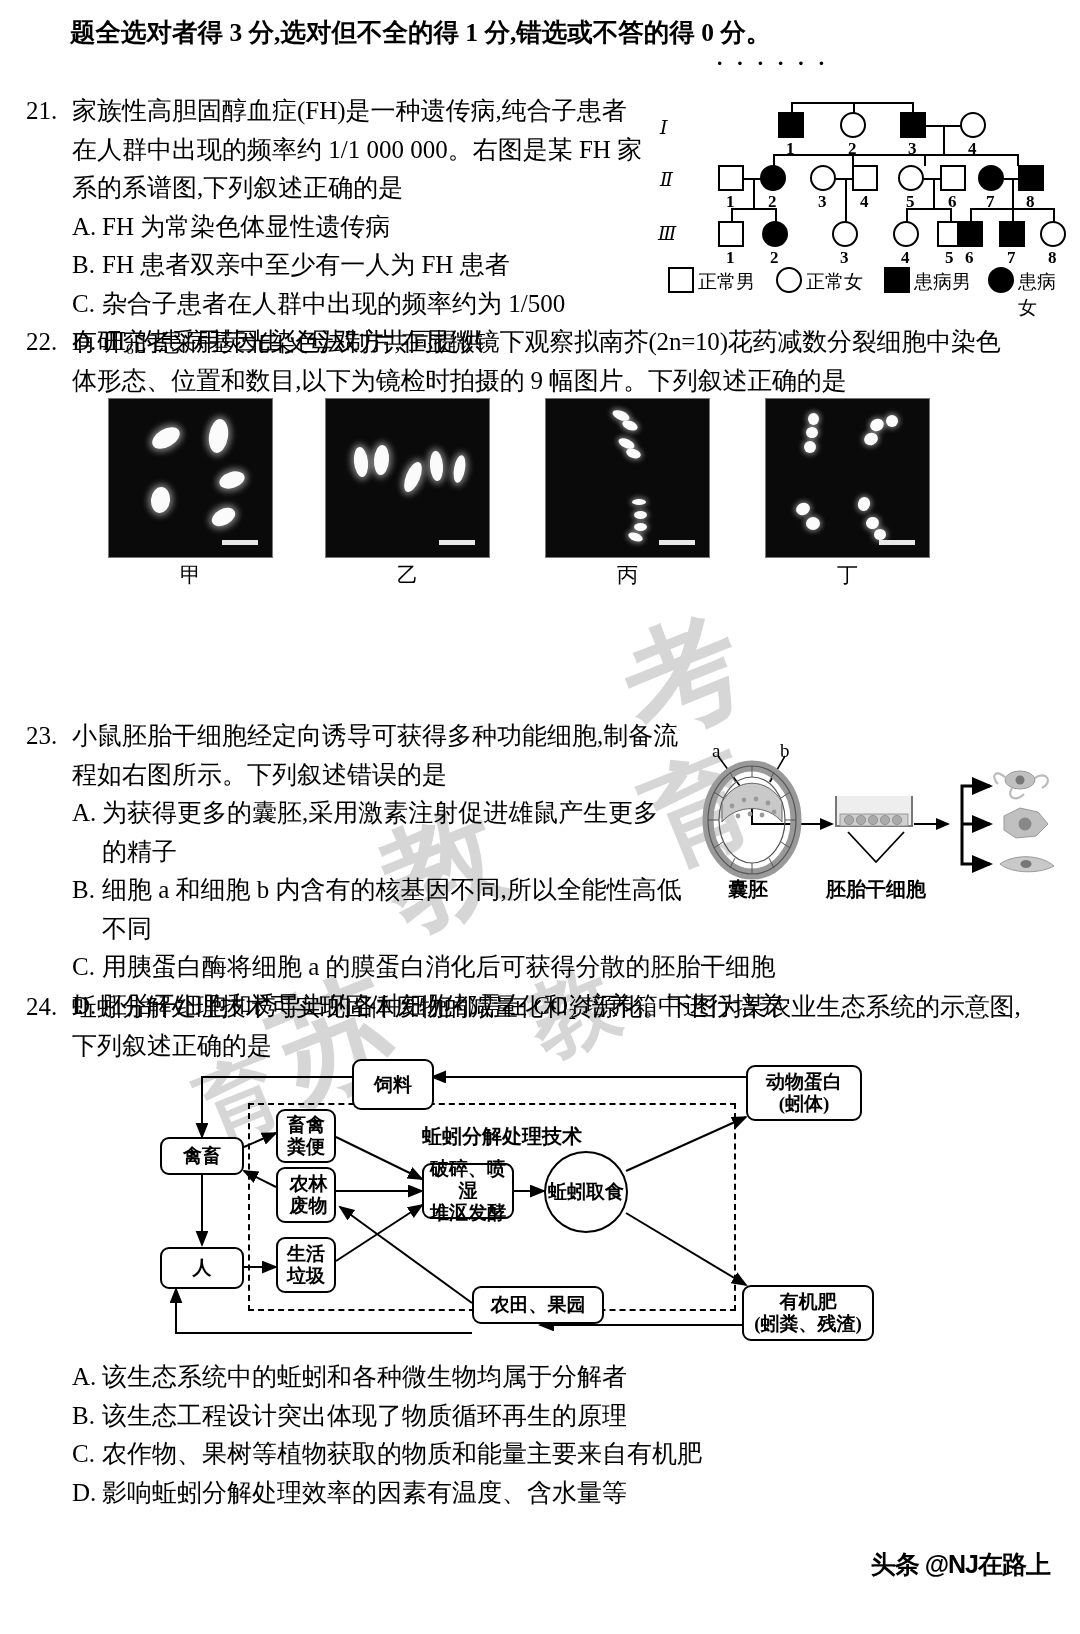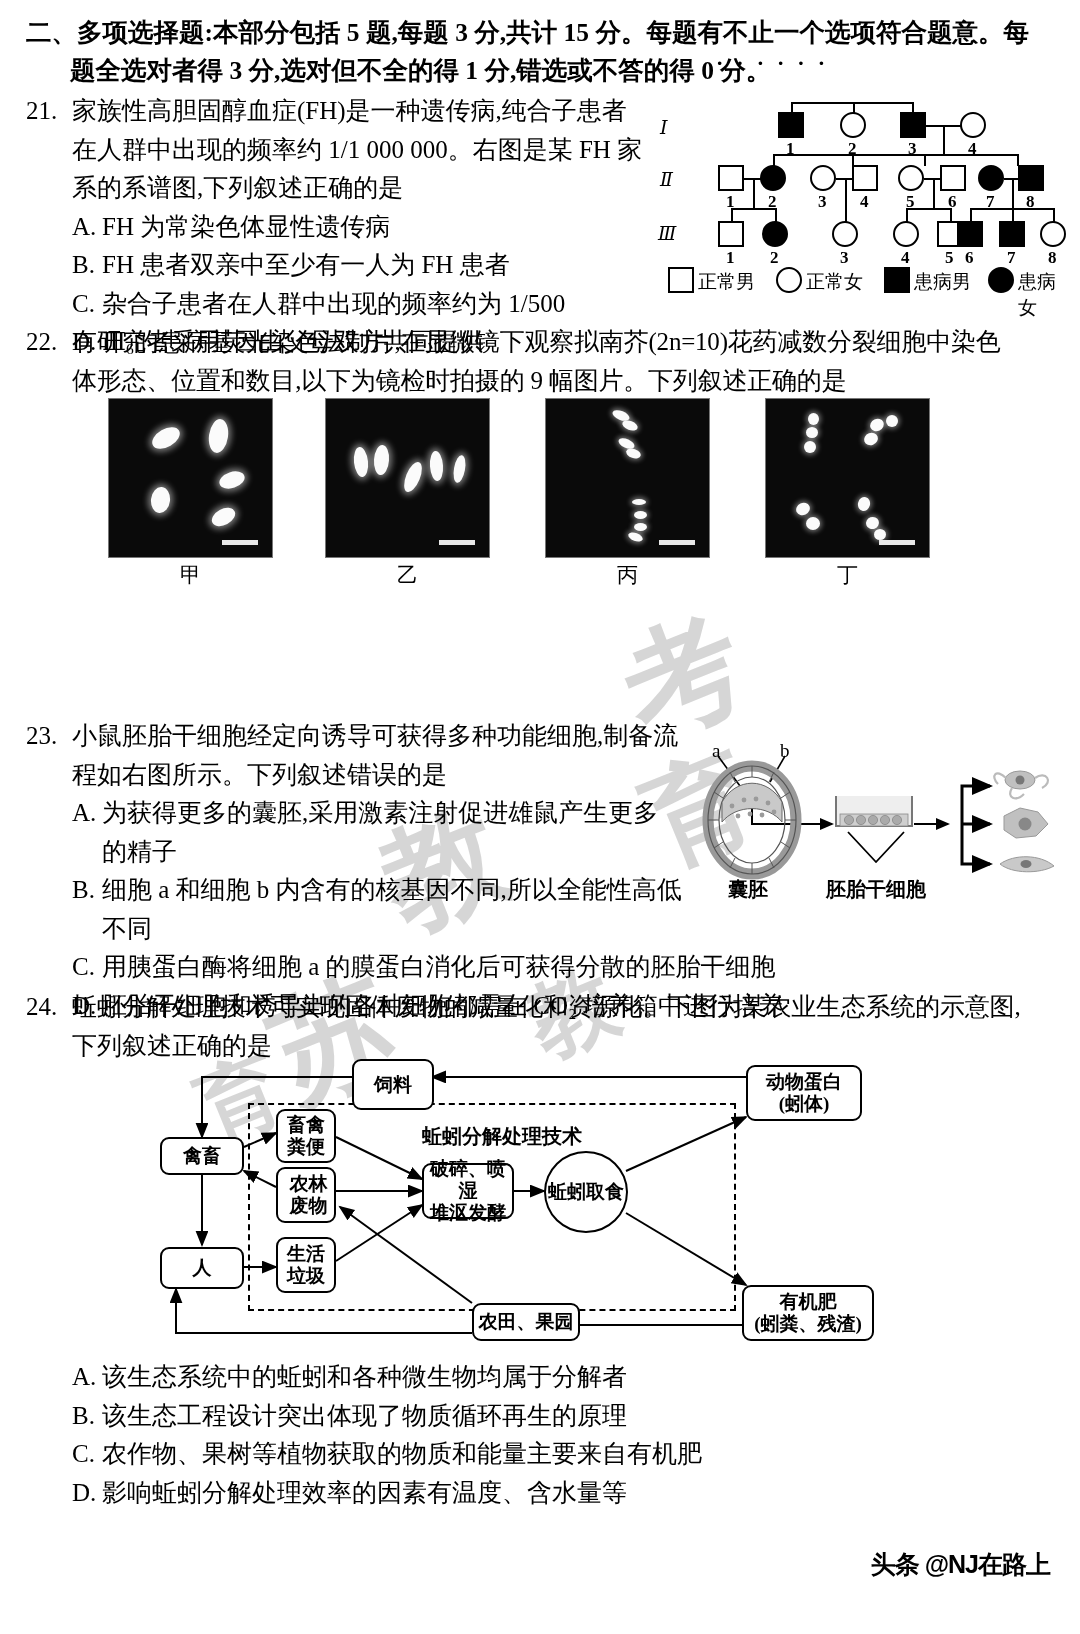--- a/index.html
+++ b/index.html
@@ -104,21 +104,20 @@
 <div class="page">
 
   <div class="wm" style="left:625px; top:598px; font-size:118px;">考</div>
   <div class="wm" style="left:385px; top:790px; font-size:118px;">教</div>
   <div class="wm" style="left:648px; top:740px; font-size:105px;">育</div>
   <div class="wm" style="left:275px; top:960px; font-size:120px;">苏</div>
   <div class="wm" style="left:530px; top:955px; font-size:86px;">教</div>
   <div class="wm" style="left:200px; top:1045px; font-size:82px;">育</div>
 
   <div class="sec-head">
-    <span>二、多项选择题:本部分包括 5 题,每题 3 分,共计 15 分。每题有不止一个选项符合题意。每</span>
     <span class="l2">题全选对者得 3 分,选对但不全的得 1 分,错选或不答的得 0 分。</span>
     <span class="dots">······</span>
   </div>
 
   <div class="q" style="left:26px; top:92px; width:660px;">
     <span class="num">21.</span>
     <span class="body">
       <span>家族性高胆固醇血症(FH)是一种遗传病,纯合子患者</span>
     </span>
     <span class="body">在人群中出现的频率约 1/1 000 000。右图是某 FH 家</span>
@@ -462,21 +461,21 @@
       <span>蚯蚓取食</span>
     </div>
     <div class="ebox" style="left:606px; top:10px; width:116px; height:56px; white-space:pre-line;">
       <span style="white-space:pre-line;">动物蛋白
 (蚓体)</span>
     </div>
     <div class="ebox" style="left:602px; top:230px; width:132px; height:56px; white-space:pre-line;">
       <span style="white-space:pre-line;">有机肥
 (蚓粪、残渣)</span>
     </div>
-    <div class="ebox" style="left:332px; top:248px; width:108px; height:38px;align-items:center;">
+    <div class="ebox" style="left:332px; top:231px; width:132px; height:38px;align-items:center;">
       <span>农田、果园</span>
     </div>
   </div>
 
   <div class="q" style="left:26px; top:1358px; width:1035px;">
     <span class="opt"><span class="ol">A.</span><span>该生态系统中的蚯蚓和各种微生物均属于分解者</span></span>
     <span class="opt"><span class="ol">B.</span><span>该生态工程设计突出体现了物质循环再生的原理</span></span>
     <span class="opt"><span class="ol">C.</span><span>农作物、果树等植物获取的物质和能量主要来自有机肥</span></span>
     <span class="opt"><span class="ol">D.</span><span>影响蚯蚓分解处理效率的因素有温度、含水量等</span></span>
   </div>

